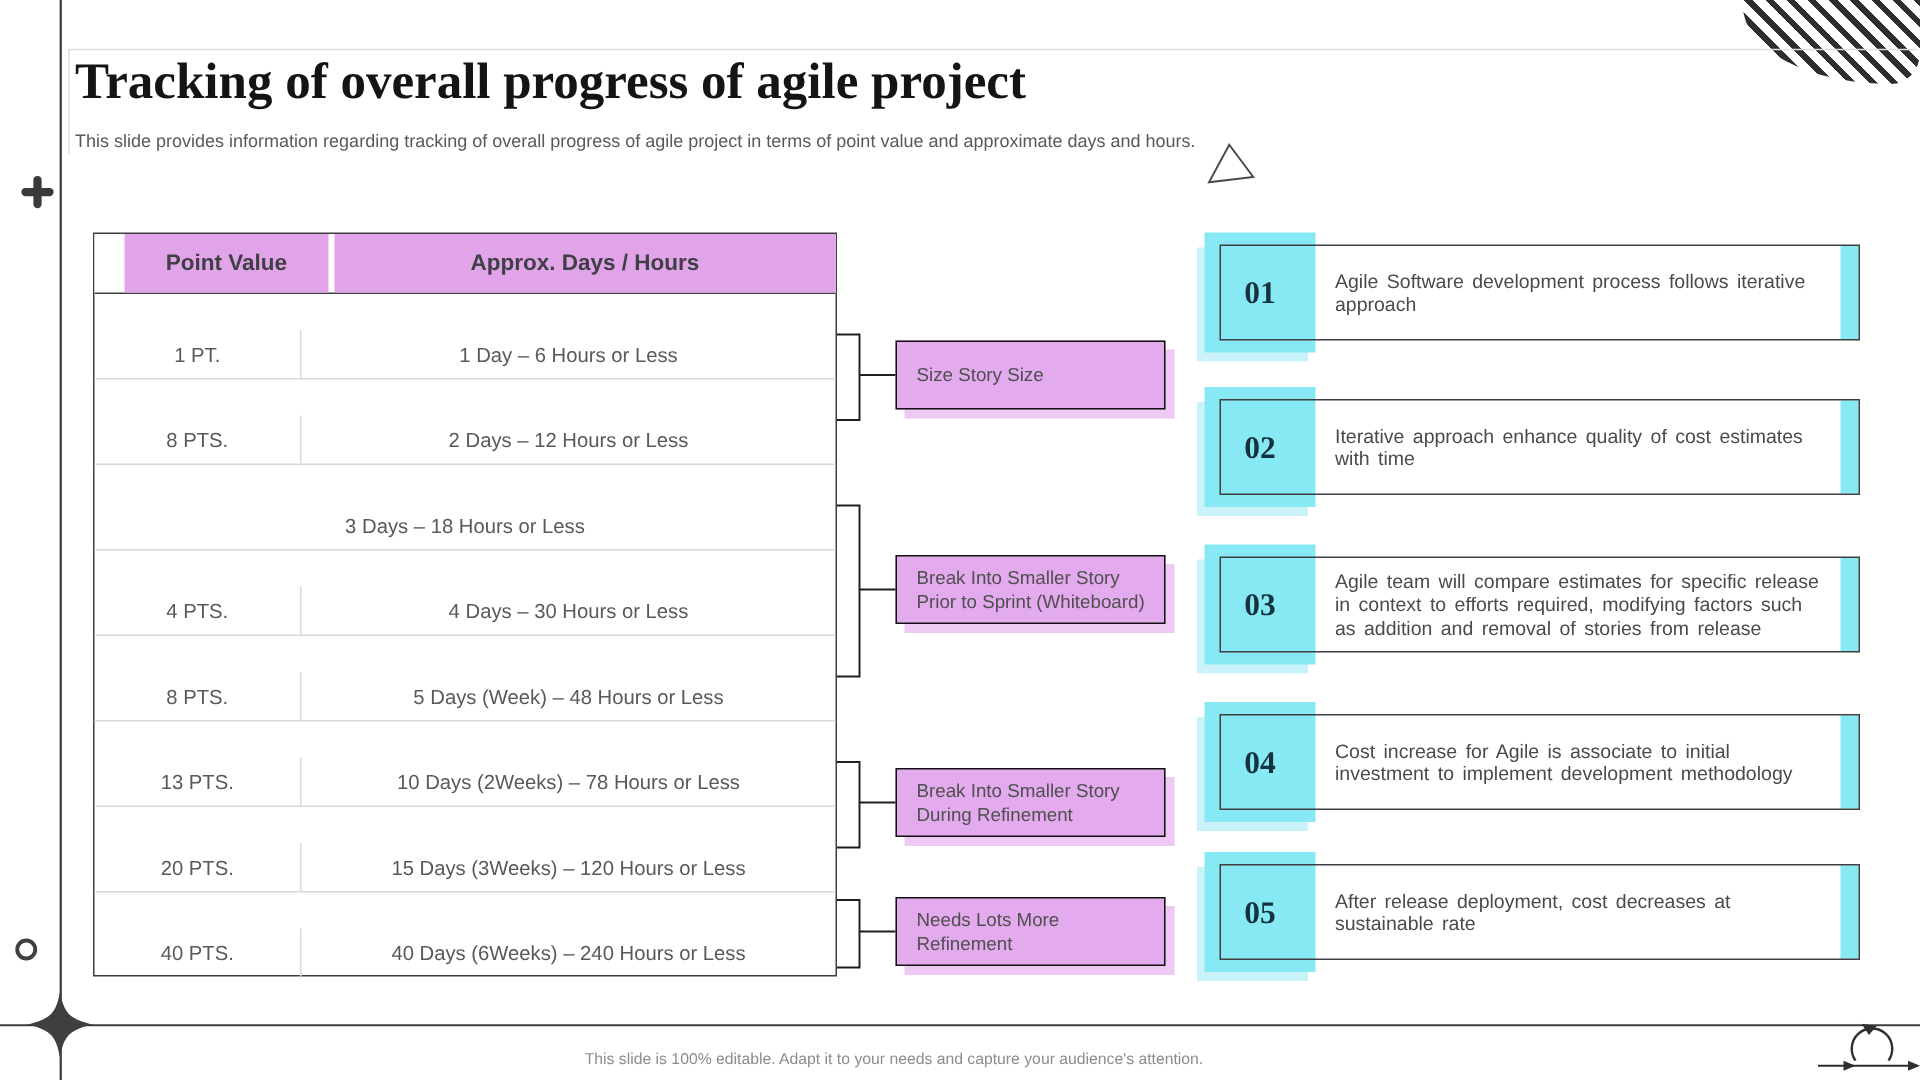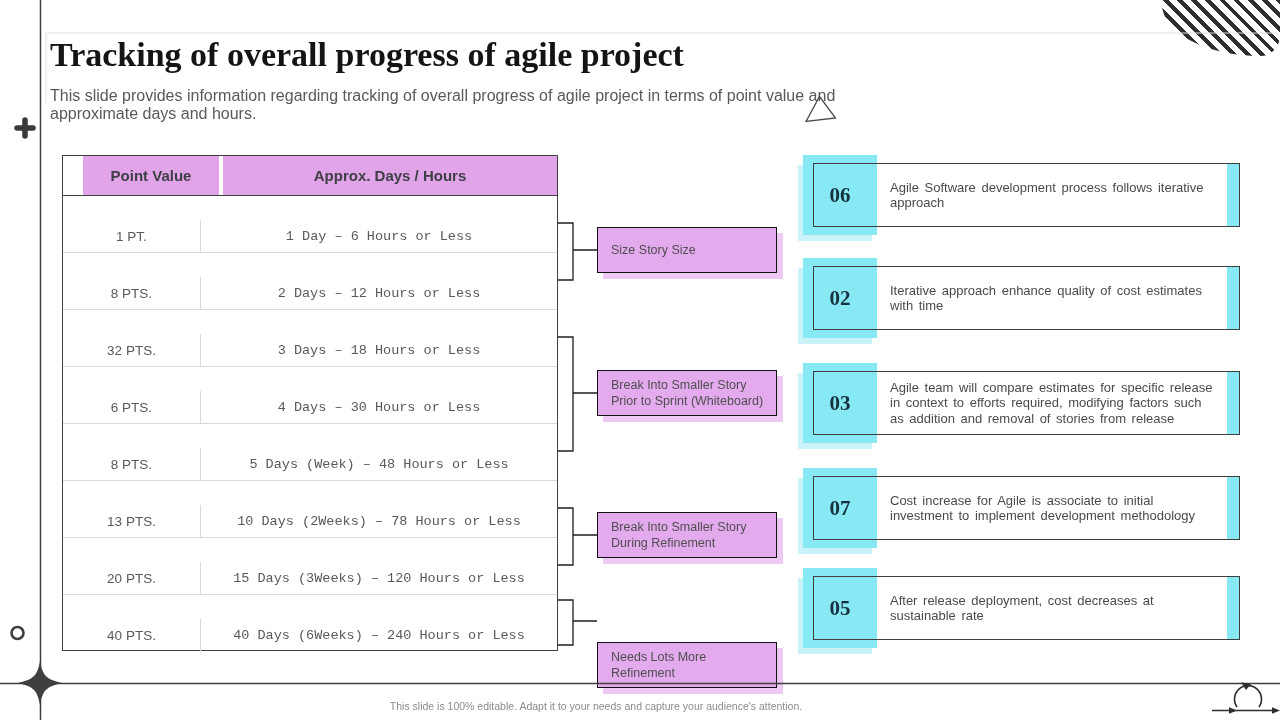--- a/index.html
+++ b/index.html
@@ -2,46 +2,46 @@
 <html><head>
 <meta charset="utf-8">
 <style>
   html,body{margin:0;padding:0;background:#fff;}
   .slide{position:relative;width:1280px;height:720px;background:#ffffff;overflow:hidden;
          font-family:"Liberation Sans",sans-serif;}
   
   .title{position:absolute;left:50px;top:36px;width:900px;
          font-family:"Liberation Serif",serif;font-weight:bold;font-size:34px;
          color:#141414;letter-spacing:0px;}
-  .subtitle{position:absolute;left:50px;top:87px;width:820px;font-size:16px;color:#595959;}
+  .subtitle{position:absolute;left:50px;top:87px;width:820px;font-size:12px;color:#595959;}
   
   .stripes{position:absolute;right:0;top:0;width:118px;height:56px;
            background:repeating-linear-gradient(45deg,#2e2e2e 0 4px,#ffffff 4px 10px);
            border-bottom-left-radius:90% 100%;border-bottom-right-radius:18% 40%;}
   .overlay{position:absolute;left:0;top:0;width:1280px;height:720px;pointer-events:none;}
   
   .ptable{position:absolute;left:62px;top:155px;width:496px;height:496px;
           border:1.5px solid #3f3f3f;box-sizing:border-box;background:#fff;}
   .thead{display:flex;gap:4px;height:40px;border-bottom:1.5px solid #3f3f3f;box-sizing:border-box;background:#fff;padding-left:20px;}
   .thcell{background:#e2a4e8;color:#3f3f46;font-weight:bold;font-size:15px;
           display:flex;align-items:center;justify-content:center;}
   .thcell.c1{flex:0 0 136px;}
   .thcell.c2{flex:1;}
   .trow{display:flex;height:57px;border-bottom:1px solid #d9d9d9;box-sizing:border-box;}
   .trow:last-child{border-bottom:none;}
   .tcell{display:flex;align-items:center;justify-content:center;font-size:13.5px;color:#595959;margin-top:24px;}
   .tcell.c1{flex:0 0 138px;border-right:1px solid #d9d9d9;box-sizing:border-box;}
-  .tcell.c2{flex:1;font-family:Liberation Mono, monospace;}
+  .tcell.c2{flex:1;}
   
   .callout{position:absolute;left:597px;width:180px;height:46px;}
   .co-shadow{position:absolute;left:6px;top:6px;width:180px;height:46px;background:#eec9f3;}
   .co-main{position:absolute;left:0;top:0;width:180px;height:46px;background:#e4aaee;
            border:1px solid #111;box-sizing:border-box;display:flex;align-items:center;}
   .co-label{font-size:12.5px;color:#4f4f4f;line-height:16px;padding:0 4px 0 13px;}
-  .callout.c1{top:227px;} .callout.c2{top:370px;} .callout.c3{top:512px;} .callout.c4{top:598px;margin-top:44px;}
+  .callout.c1{top:227px;} .callout.c2{top:370px;} .callout.c3{top:512px;} .callout.c4{top:598px;}
   
   .step{position:absolute;left:803px;width:437px;height:80px;}
   .step.s1{top:155px;} .step.s2{top:258px;} .step.s3{top:363px;} .step.s4{top:468px;} .step.s5{top:568px;}
   .tile-shadow{position:absolute;left:-5px;top:10px;width:74px;height:76px;background:#c9f3f8;}
   .tile{position:absolute;left:0;top:0;width:74px;height:80px;background:#87e9f3;
         display:flex;align-items:center;justify-content:center;
         font-family:"Liberation Serif",serif;font-weight:bold;font-size:21px;color:#16323e;}
   .strip{position:absolute;left:424px;top:9px;width:12px;height:62px;background:#87e9f3;}
   .panel{position:absolute;left:10px;top:8px;width:427px;height:64px;
          border:1px solid #3f3f3f;box-sizing:border-box;background:transparent;}
@@ -69,25 +69,24 @@
     </div>
     <div class="trow">
       <div class="tcell c1">1 PT.</div>
       <div class="tcell c2">1 Day – 6 Hours or Less</div>
     </div>
     <div class="trow">
       <div class="tcell c1">8 PTS.</div>
       <div class="tcell c2">2 Days – 12 Hours or Less</div>
     </div>
     <div class="trow">
-      <div class="tcell c1">32 PTS.</div>
       <div class="tcell c2">3 Days – 18 Hours or Less</div>
     </div>
     <div class="trow">
-      <div class="tcell c1">6 PTS.</div>
+      <div class="tcell c1">4 PTS.</div>
       <div class="tcell c2">4 Days – 30 Hours or Less</div>
     </div>
     <div class="trow">
       <div class="tcell c1">8 PTS.</div>
       <div class="tcell c2">5 Days (Week) – 48 Hours or Less</div>
     </div>
     <div class="trow">
       <div class="tcell c1">13 PTS.</div>
       <div class="tcell c2">10 Days (2Weeks) – 78 Hours or Less</div>
     </div>
@@ -121,42 +120,42 @@
   </div>
   <div class="callout c4">
     <div class="co-shadow"></div>
     <div class="co-main">
       <span class="co-label">Needs Lots More Refinement</span>
     </div>
   </div>
 
   <div class="step s1">
     <div class="tile-shadow"></div>
-    <div class="tile">06</div>
+    <div class="tile">01</div>
     <div class="strip"></div>
     <div class="panel"></div>
     <div class="step-text">Agile Software development process follows iterative approach</div>
   </div>
   <div class="step s2">
     <div class="tile-shadow"></div>
     <div class="tile">02</div>
     <div class="strip"></div>
     <div class="panel"></div>
     <div class="step-text">Iterative approach enhance quality of cost estimates with time</div>
   </div>
   <div class="step s3">
     <div class="tile-shadow"></div>
     <div class="tile">03</div>
     <div class="strip"></div>
     <div class="panel"></div>
     <div class="step-text">Agile team will compare estimates for specific release in context to efforts required, modifying factors such as addition and removal of stories from release</div>
   </div>
   <div class="step s4">
     <div class="tile-shadow"></div>
-    <div class="tile">07</div>
+    <div class="tile">04</div>
     <div class="strip"></div>
     <div class="panel"></div>
     <div class="step-text">Cost increase for Agile is associate to initial investment to implement development methodology</div>
   </div>
   <div class="step s5">
     <div class="tile-shadow"></div>
     <div class="tile">05</div>
     <div class="strip"></div>
     <div class="panel"></div>
     <div class="step-text">After release deployment, cost decreases at sustainable rate</div>

